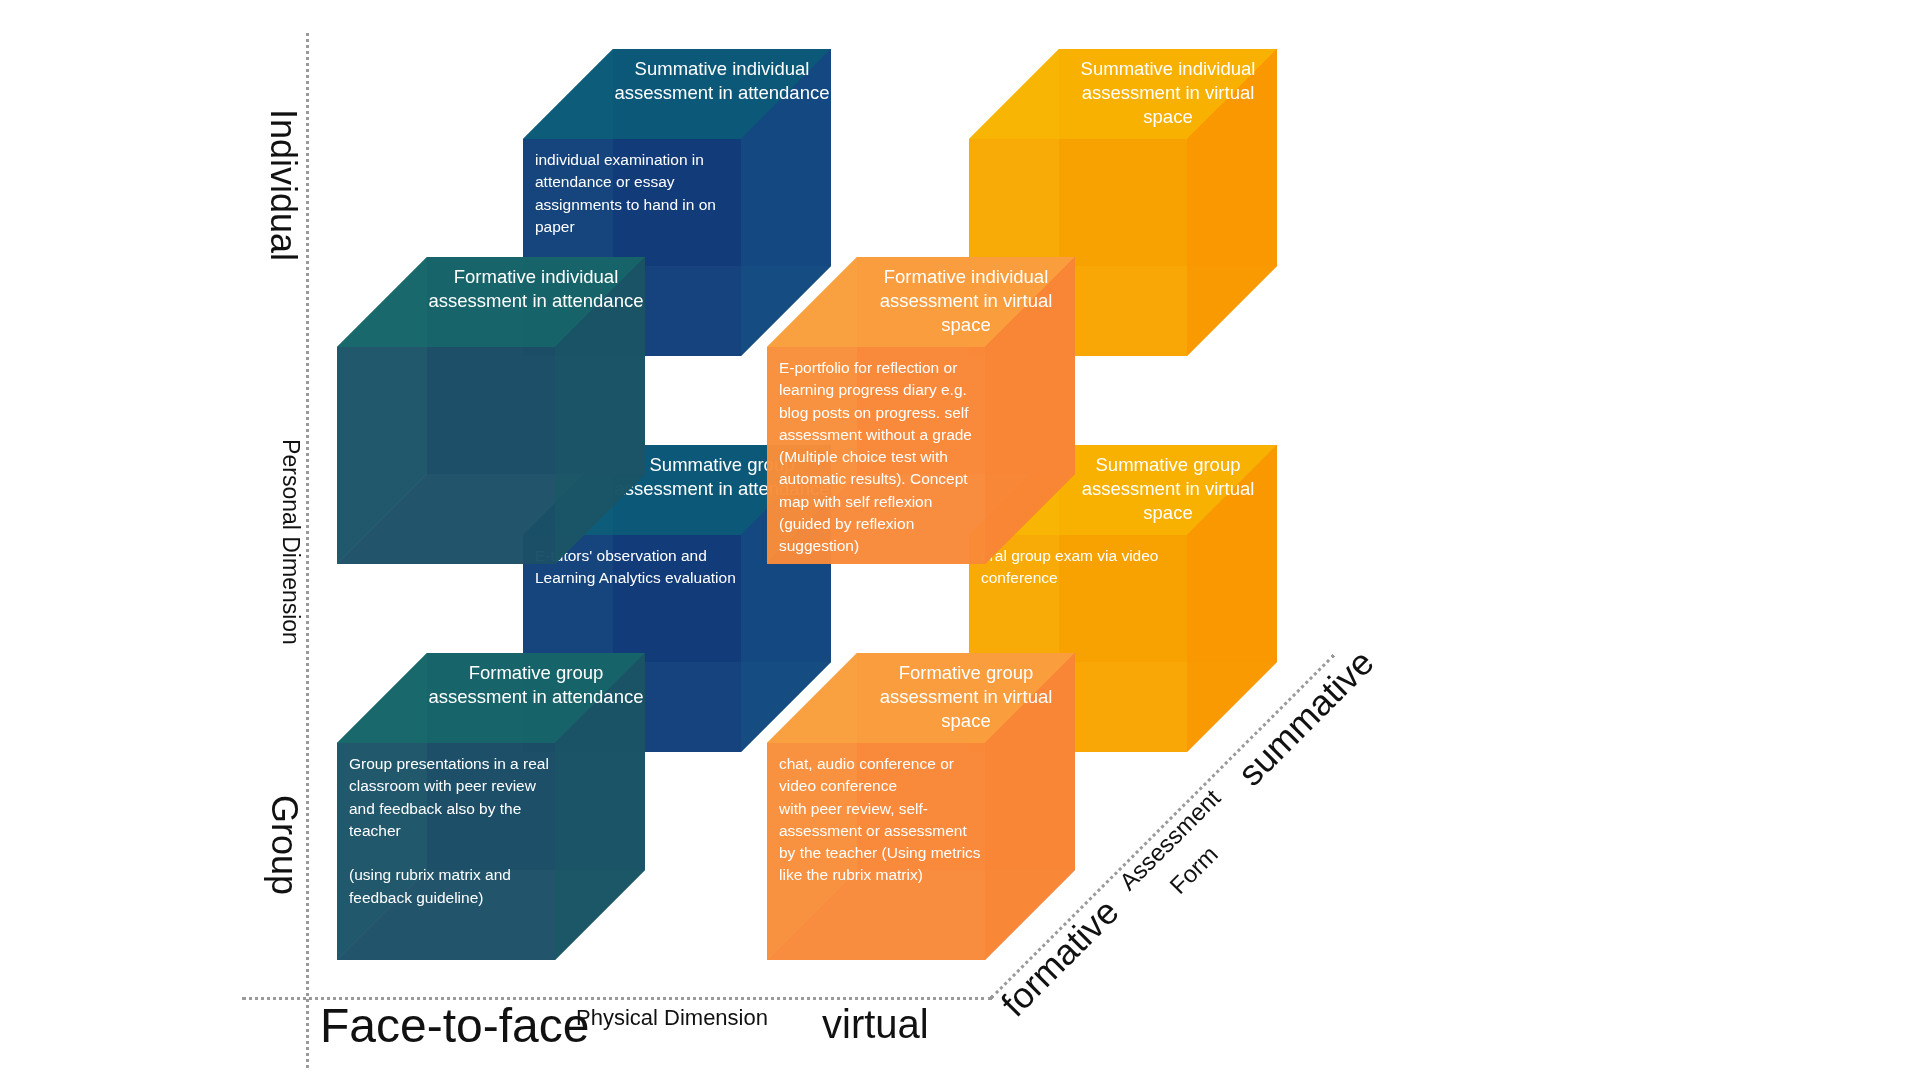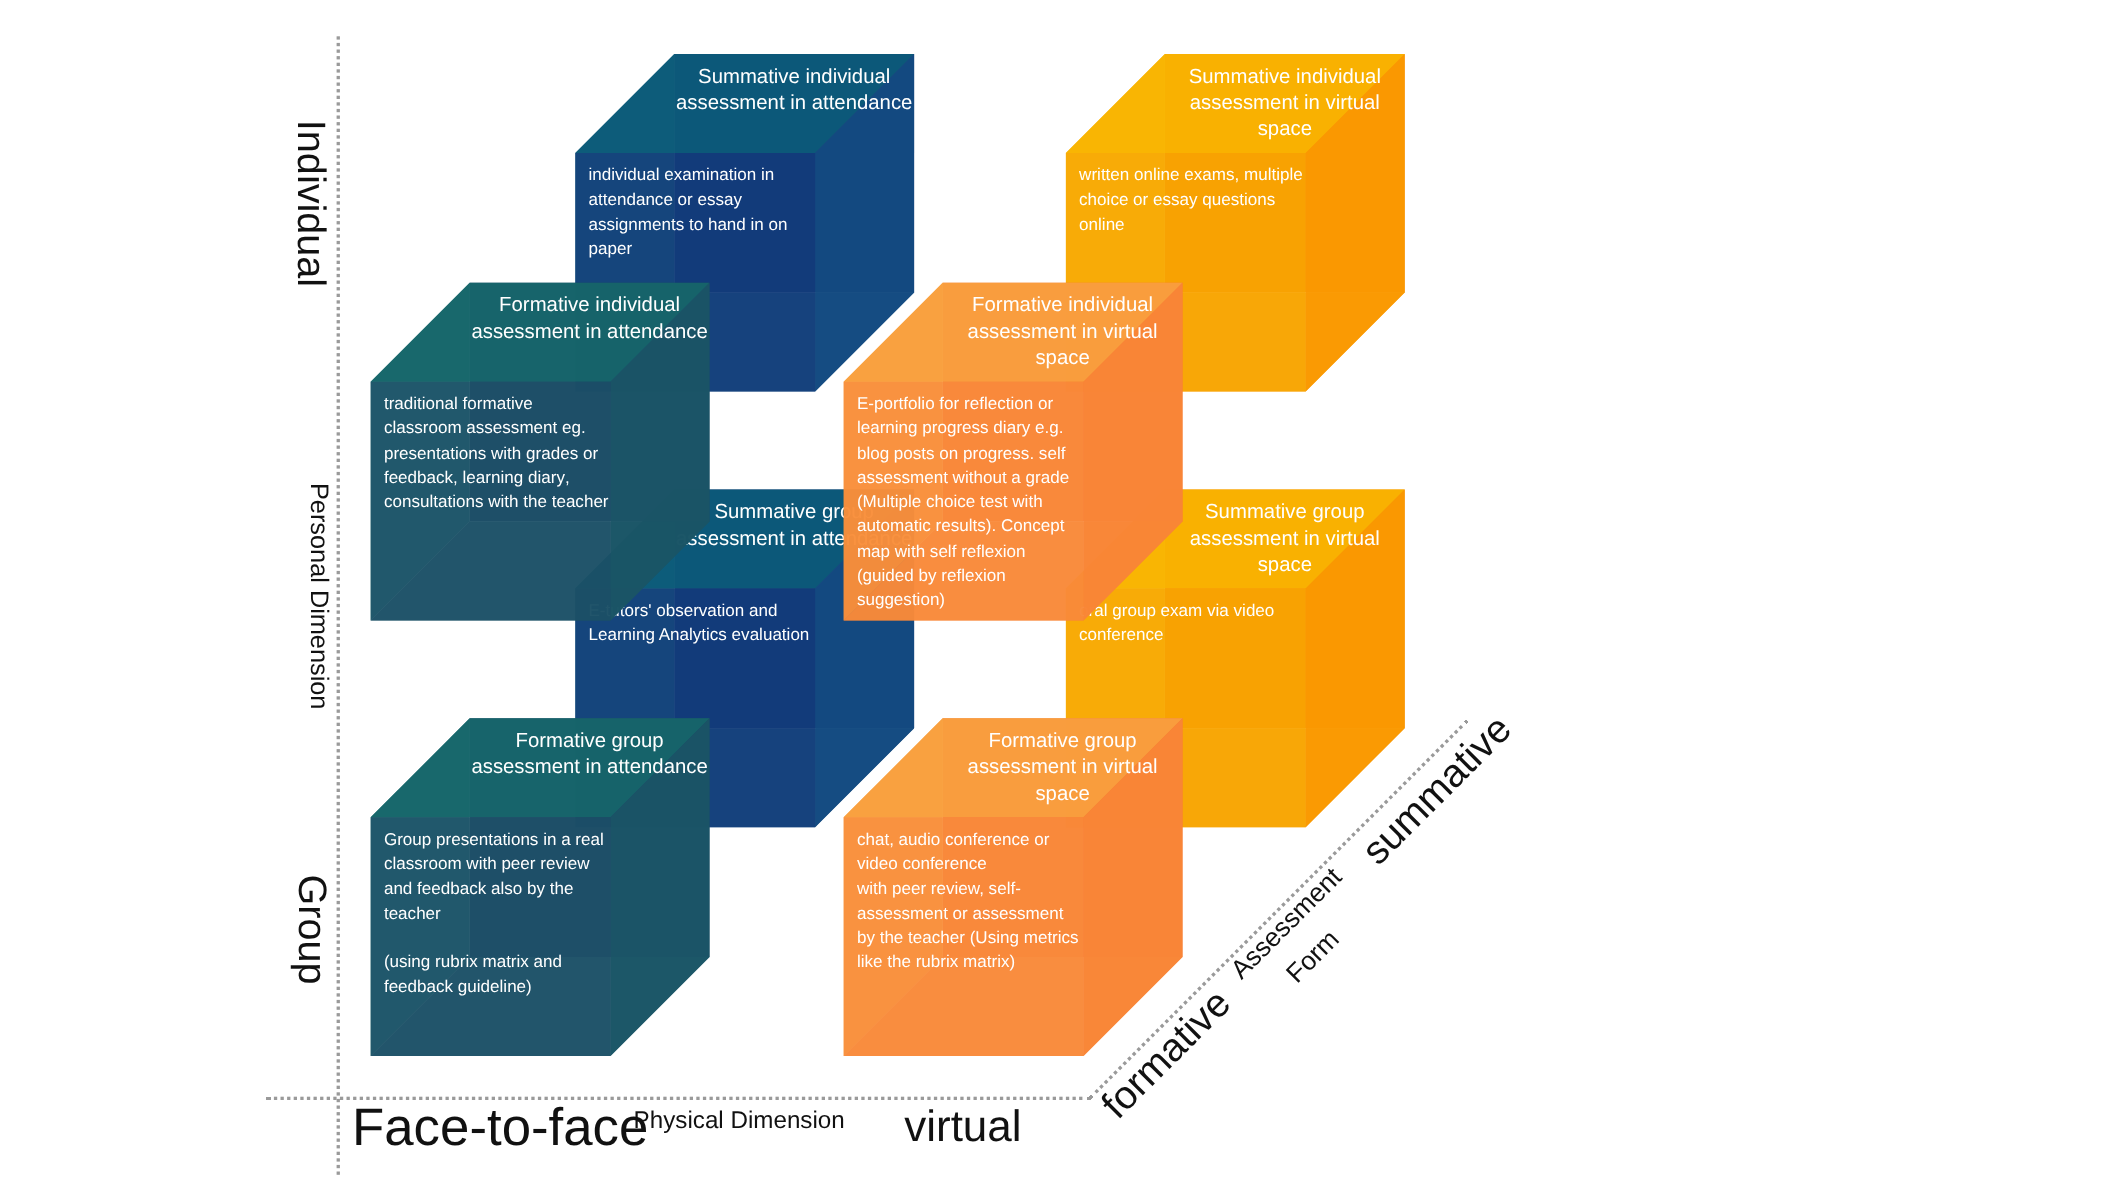--- a/index.html
+++ b/index.html
@@ -73,21 +73,20 @@
 <div class="cube" style="left:969px; top:49px;">
     <svg width="308" height="307">
       <polygon points="90,0 308,0 308,217 90,217" fill="#fb8a00" fill-opacity="0.95"></polygon>
       <polygon points="90,0 90,217 0,307 0,90" fill="#f8b400" fill-opacity="0.85"></polygon>
       <polygon points="90,217 308,217 218,307 0,307" fill="#fa9900" fill-opacity="0.85"></polygon>
       <polygon points="90,0 308,0 218,90 0,90" fill="#f8b400" fill-opacity="0.92"></polygon>
       <polygon points="308,0 308,217 218,307 218,90" fill="#fa9900" fill-opacity="0.92"></polygon>
       <polygon points="0,90 218,90 218,307 0,307" fill="#f7a600" fill-opacity="0.8"></polygon>
     </svg>
     <div class="title">Summative individual assessment in virtual space</div>
-    <div class="desc">written online exams, multiple choice or essay questions online</div>
   </div>
 <div class="cube" style="left:523px; top:445px;">
     <svg width="308" height="307">
       <polygon points="90,0 308,0 308,217 90,217" fill="#15397a" fill-opacity="0.95"></polygon>
       <polygon points="90,0 90,217 0,307 0,90" fill="#0b5a78" fill-opacity="0.85"></polygon>
       <polygon points="90,217 308,217 218,307 0,307" fill="#124a80" fill-opacity="0.85"></polygon>
       <polygon points="90,0 308,0 218,90 0,90" fill="#0b5a78" fill-opacity="0.92"></polygon>
       <polygon points="308,0 308,217 218,307 218,90" fill="#124a80" fill-opacity="0.92"></polygon>
       <polygon points="0,90 218,90 218,307 0,307" fill="#0f3a78" fill-opacity="0.8"></polygon>
     </svg>
@@ -109,21 +108,20 @@
 <div class="cube" style="left:337px; top:257px;">
     <svg width="308" height="307">
       <polygon points="90,0 308,0 308,217 90,217" fill="#1c4a68" fill-opacity="0.95"></polygon>
       <polygon points="90,0 90,217 0,307 0,90" fill="#16666a" fill-opacity="0.85"></polygon>
       <polygon points="90,217 308,217 218,307 0,307" fill="#1a5566" fill-opacity="0.85"></polygon>
       <polygon points="90,0 308,0 218,90 0,90" fill="#16666a" fill-opacity="0.92"></polygon>
       <polygon points="308,0 308,217 218,307 218,90" fill="#1a5566" fill-opacity="0.92"></polygon>
       <polygon points="0,90 218,90 218,307 0,307" fill="#1b4f66" fill-opacity="0.8"></polygon>
     </svg>
     <div class="title">Formative individual assessment in attendance</div>
-    <div class="desc">traditional formative classroom assessment eg. <b>presentations</b> with grades or feedback, learning <b>diary</b>, <b>consultations</b> with the teacher</div>
   </div>
 <div class="cube" style="left:767px; top:257px;">
     <svg width="308" height="307">
       <polygon points="90,0 308,0 308,217 90,217" fill="#f97a36" fill-opacity="0.95"></polygon>
       <polygon points="90,0 90,217 0,307 0,90" fill="#f9a03e" fill-opacity="0.85"></polygon>
       <polygon points="90,217 308,217 218,307 0,307" fill="#f98536" fill-opacity="0.85"></polygon>
       <polygon points="90,0 308,0 218,90 0,90" fill="#f9a03e" fill-opacity="0.92"></polygon>
       <polygon points="308,0 308,217 218,307 218,90" fill="#f98536" fill-opacity="0.92"></polygon>
       <polygon points="0,90 218,90 218,307 0,307" fill="#f98b3a" fill-opacity="0.8"></polygon>
     </svg>

